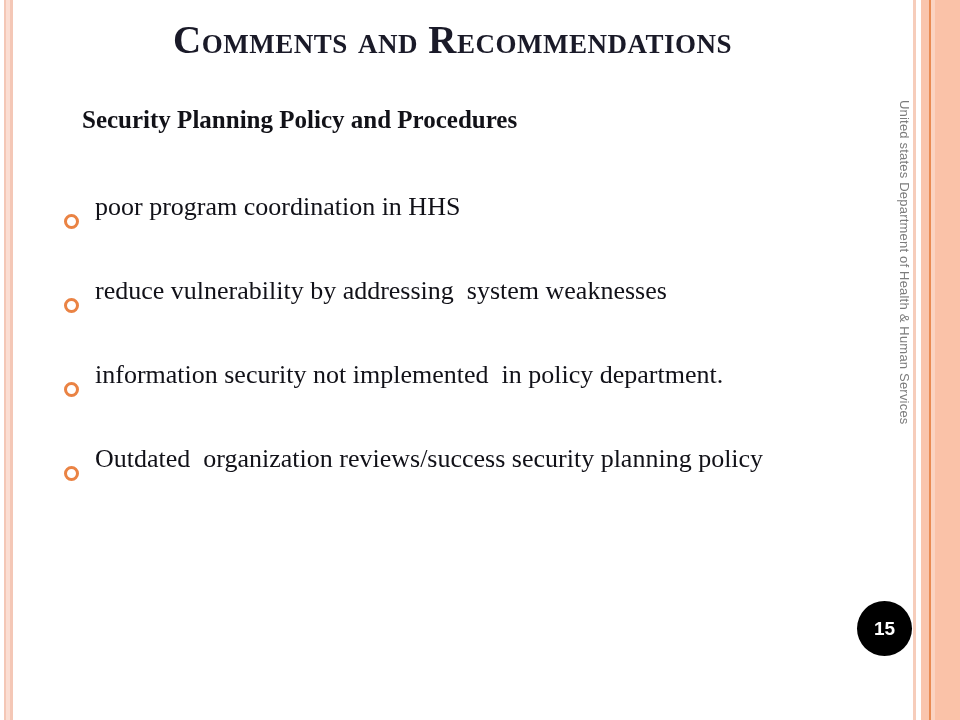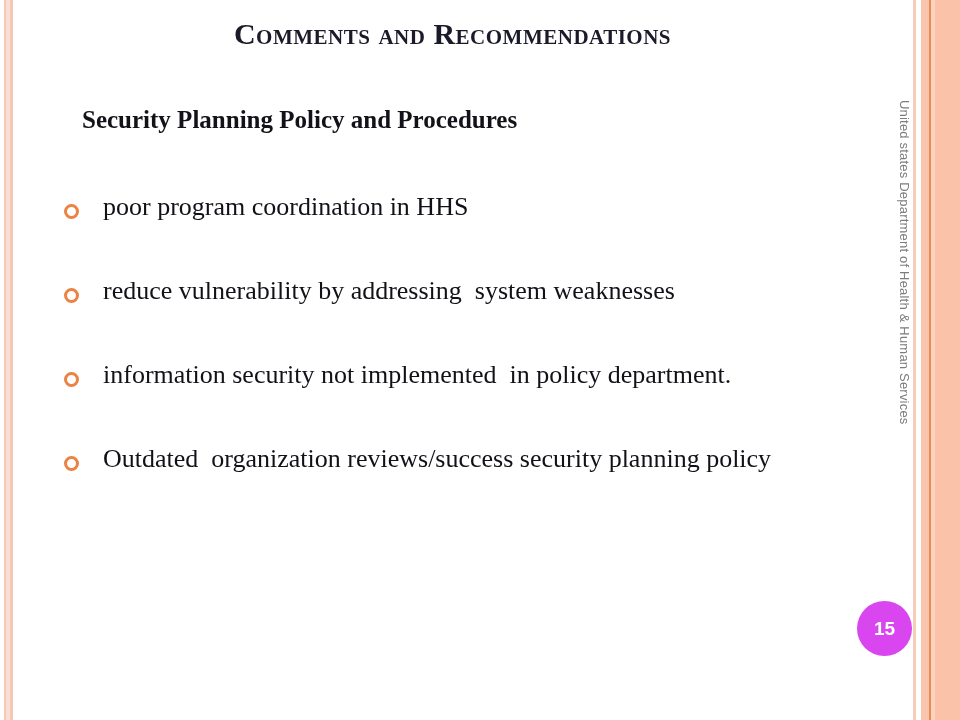--- a/index.html
+++ b/index.html
@@ -72,21 +72,21 @@
 
   
   .title {
     position: absolute;
     left: 0;
     top: 17px;
     width: 905px;
     text-align: center;
     font-family: "Liberation Serif", serif;
     font-weight: bold;
-    font-size: 30px;
+    font-size: 39px;
     font-variant: small-caps;
     letter-spacing: 0.5px;
     color: #1a1a28;
   }
 
   
   .subhead {
     position: absolute;
     left: 64px;
     top: 106px;
@@ -100,23 +100,22 @@
 
   .bullets {
     position: absolute;
     left: 64px;
     top: 185px;
     width: 800px;
   }
   .bullet-row {
     position: relative;
     display: flex;
-    align-items: center;
+    align-items: flex-end;
     margin-bottom: 40px;
-    gap: 8px;
   }
   .bullet-row.tight {
     margin-bottom: 28px;
   }
   .bullet-mark {
     flex: 0 0 auto;
     width: 15px;
     height: 15px;
     margin-top: 9px;
     margin-right: 16px;
@@ -134,21 +133,21 @@
   }
 
   
   .page-badge {
     position: absolute;
     left: 857px;
     top: 601px;
     width: 55px;
     height: 55px;
     border-radius: 50%;
-    background: #d946ef;
+    background: #000000;
     color: #ffffff;
     font-family: "Liberation Sans", sans-serif;
     font-size: 19px;
     font-weight: bold;
     display: flex;
     align-items: center;
     justify-content: center;
   }
 </style>
 </head>

